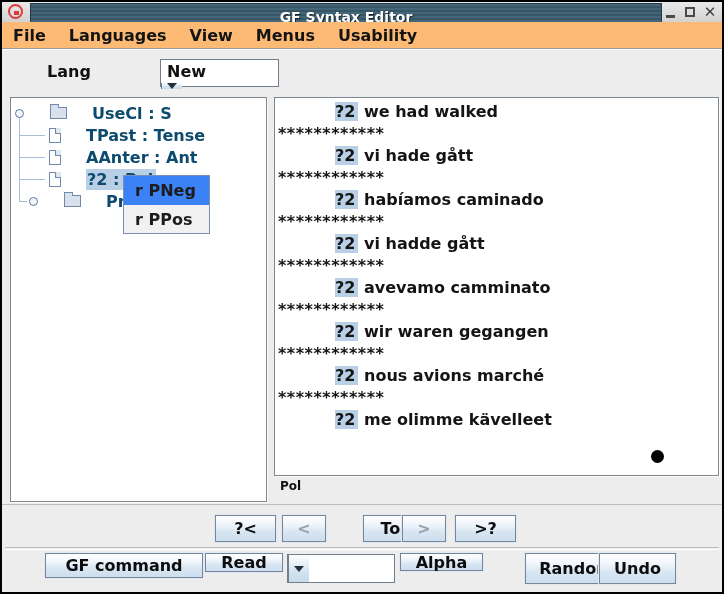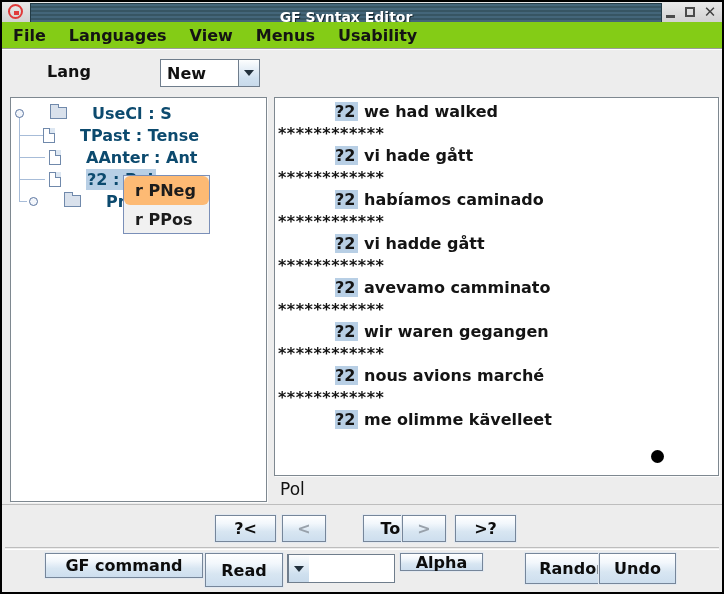--- a/index.html
+++ b/index.html
@@ -24,37 +24,37 @@
   .titlebar .title{ color:#fff; font-size:14px; font-weight:bold; text-shadow:1px 1px 0 #16262e; }
   .winctrl{ position:absolute; top:2px; height:16px; width:16px; display:flex;
     align-items:center; justify-content:center; cursor:default; }
   .ctrl-min{ right:44px; } .ctrl-max{ right:24px; } .ctrl-close{ right:4px; }
   .ctrl-min i{ display:block; width:9px; height:0; border-bottom:3px solid #4a4a4a; margin-top:9px; }
   .ctrl-max i{ display:block; width:10px; height:10px; border:2px solid #4a4a4a; }
   .ctrl-close span{ font-size:15px; font-weight:bold; color:#3f3f3f; line-height:14px; }
 
   
   .menubar{ position:absolute; left:0; top:20px; width:720px; height:27px;
-    background:#84cc16; display:flex; align-items:center; padding-left:11px;
+    background:#fdba74; display:flex; align-items:center; padding-left:11px;
     border-bottom:1px solid #9c9c9c; box-shadow:0 1px 0 #ffffff; }
   .menu-item{ font-size:16px; font-weight:bold; color:#141414; margin-right:23px; cursor:default; }
 
   
   .toolbar{ position:absolute; left:0; top:48px; width:720px; height:44px; background:#ededed; }
   .lang-label{ position:absolute; left:45px; top:12px; font-size:16px; font-weight:bold; color:#111; }
 
   .combo{ position:absolute; display:flex; border:1px solid #6f7d8c; background:#fff; }
   .combo .field{ flex:1; font-size:16px; font-weight:bold; color:#111; padding:2px 6px;
     display:flex; align-items:center; background:#fff; }
   .combo .arrowbtn{ width:21px; border-left:1px solid #6f7d8c;
     background:linear-gradient(#fdfefe,#e9f1f8 30%,#cfe0ef 70%,#c8daeb);
     display:flex; align-items:center; justify-content:center; }
   .combo .tri{ width:0; height:0; border-left:5px solid transparent; border-right:5px solid transparent;
     border-top:6px solid #22303c; }
-  .combo-lang{ left:158px; top:9px; width:100px; height:28px; }
+  .combo-lang{ left:158px; top:9px; width:119px; height:28px;flex-direction:column; }
 
   .btn{ position:absolute; display:flex; align-items:center; justify-content:center;
     font-size:16px; font-weight:bold; color:#0d0d0d;
     background:linear-gradient(to bottom,#ffffff 0%,#f2f7fc 30%,#d8e6f2 62%,#cddeee 100%);
     border:1px solid #76869a; box-shadow:0 0 0 1px #e3e9f0; cursor:default; }
   .btn .u{ text-decoration:underline; }
   .btn.disabled{ color:#98a1ab; }
 
   .tb-open{ left:287px; top:57px; width:117px; height:31px; }
   .tb-save{ left:415px; top:57px; width:89px;  height:31px; }
@@ -82,47 +82,47 @@
     border:1px solid #7089ab; margin-right:5px; }
   .doc::before{ content:""; position:absolute; top:-1px; right:-1px; width:5px; height:5px;
     background:#dde7f2; border-left:1px solid #7089ab; border-bottom:1px solid #7089ab; }
   .sel-label{ background:#b8cfe5; padding:1px 3px 1px 1px; }
 
   
   .popup{ position:absolute; left:121px; top:173px; width:87px; height:59px;
     background:#f1f1f1; border:1px solid #7a8fb8; z-index:30; }
   .popup .item{ height:29px; display:flex; align-items:center; padding-left:11px;
     font-size:16px; font-weight:bold; color:#1c1c1c; cursor:default; }
-  .popup .item.selected{ background:#fdba74;border-radius:6px; }
+  .popup .item.selected{ background:#3b82f6; }
 
   
   .out-lines{ padding-top:3px; }
   .out-line{ height:22px; line-height:22px; font-size:16px; font-weight:bold; color:#141414;
     white-space:nowrap; }
   .out-line.sentence{ padding-left:36px;margin-left:24px; }
   .out-line.stars{ padding-left:3px; letter-spacing:0.5px; }
   .hl{ background:#b8cfe5; padding-right:3px; }
   .dot-marker{ position:absolute; left:376px; top:352px; width:13px; height:13px;
     border-radius:50%; background:#000; }
 
-  .status-label{ position:absolute; left:278px; top:477px; font-size:17px; font-weight:normal; color:#111; }
+  .status-label{ position:absolute; left:278px; top:477px; font-size:12px; font-weight:bold; color:#111; }
 
   
   .nav-q-left { left:213px; top:513px; width:61px; height:27px; }
   .nav-left   { left:280px; top:513px; width:44px; height:27px; }
   .nav-top    { left:328px; top:513px; width:66px; height:27px;margin-left:33px; }
   .nav-right  { left:400px; top:513px; width:44px; height:27px; }
   .nav-q-right{ left:453px; top:513px; width:61px; height:27px; }
 
   .bottom-groove{ position:absolute; left:3px; top:545px; width:714px; height:2px;
     border-top:1px solid #bdbdbd; box-shadow:0 1px 0 #fff; }
 
   
   .bb-gf    { left:43px;  top:551px; width:158px; height:25px; }
-  .bb-read  { left:203px; top:551px; width:78px;  height:34px; }
+  .bb-read  { left:203px; top:551px; width:78px;  height:19px; }
   .combo-modify{ left:285px; top:552px; width:108px; height:29px; }
   .bb-alpha { left:398px; top:551px; width:83px;  height:18px; }
   .bb-random{ left:487px; top:551px; width:102px; height:31px;margin-left:36px; }
   .bb-undo  { left:597px; top:551px; width:77px;  height:31px; }
 </style>
 </head>
 <body>
 
 <div class="window">
 
@@ -175,21 +175,21 @@
     <div class="tline" style="left:8px; top:37px; width:26px; height:1px;"></div>
     <div class="tline" style="left:8px; top:59px; width:26px; height:1px;"></div>
     <div class="tline" style="left:8px; top:81px; width:26px; height:1px;"></div>
     <div class="tline" style="left:8px; top:103px; width:8px; height:1px;"></div>
 
     <div class="tree-row" style="left:4px; top:4px;">
       <span class="toggle" style="position:static; margin-right:6px;"></span>
       <span class="folder"></span>
       <span>UseCl : S</span>
     </div>
-    <div class="tree-row" style="left:32px; top:26px;">
+    <div class="tree-row" style="left:38px; top:26px;">
       <span class="doc"></span>
       <span>TPast : Tense</span>
     </div>
     <div class="tree-row" style="left:38px; top:48px;">
       <span class="doc"></span>
       <span>AAnter : Ant</span>
     </div>
     <div class="tree-row" style="left:38px; top:70px;">
       <span class="doc"></span>
       <span class="sel-label">?2 : Pol</span>

